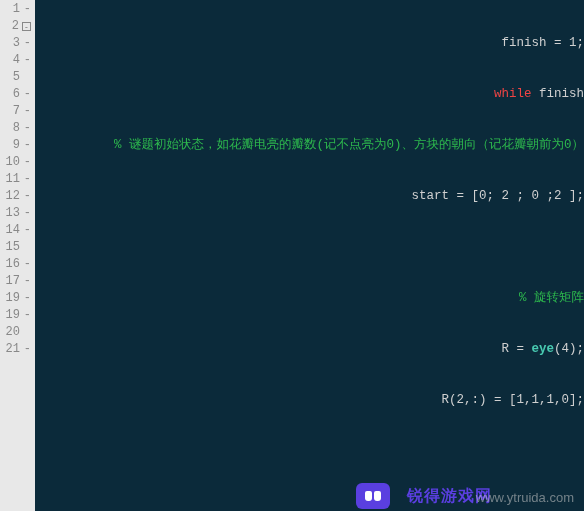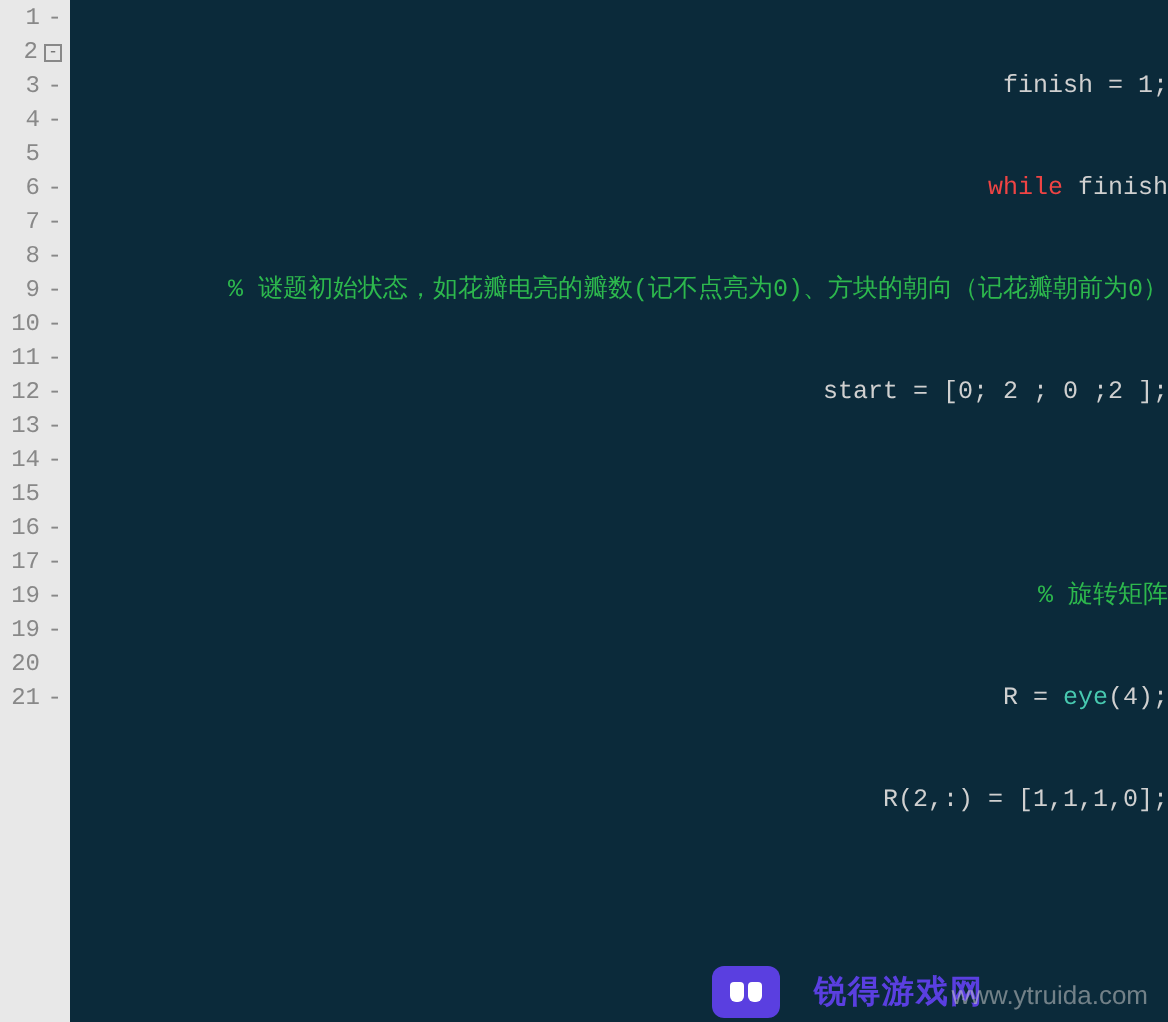--- a/index.html
+++ b/index.html
@@ -10,21 +10,21 @@
   .gutter { background: #e8e8e8; color: #888; text-align: right; font-size: 12px; line-height: 17px; padding-top: 1px; width: 35px; user-select: none; }
   .gutter-row { display: flex; align-items: center; justify-content: flex-end; height: 17px; padding-right: 4px; }
   .ln { color: #888; }
   .dash { color: #888; margin-left: 3px; width: 8px; }
   .fold { display: inline-block; width: 9px; height: 9px; border: 1px solid #888; font-size: 8px; line-height: 7px; text-align: center; color: #666; margin-left: 3px; }
 
   .code { flex: 1; font-size: 12.5px; line-height: 17px; padding-top: 1px; padding-left: 6px; color: #d0d0d0; white-space: pre; overflow: hidden; position: relative; }
   .code-line { height: 17px; text-align: right; }
   .kw { color: #ef4444; }
   .cm { color: #2db84d; }
-  .fn { color: #48c9b0; }
+  .fn { color: #48c9b0; font-weight: bold; }
 
   .divider { height: 1px; background: #aaa; }
 
   .watermark1 { position: absolute; bottom: 6px; right: 10px; color: rgba(200,200,200,0.55); font-size: 13px; font-family: Arial, sans-serif; z-index: 50; padding-left: 44px; }
   .watermark2 { position: absolute; bottom: 2px; right: 92px; display: flex; align-items: center; gap: 17px; z-index: 50; }
   .wm2-badge { width: 34px; height: 26px; background: #5a3fe0; border-radius: 6px; display: flex; align-items: center; justify-content: center; gap: 2px; }
   .wm2-badge span { width: 7px; height: 10px; background: #fff; border-radius: 2px 2px 3px 3px; display: inline-block; }
   .wm2-text { color: #5a3fe0; font-weight: 700; font-size: 16px; font-family: 'Microsoft YaHei', sans-serif; letter-spacing: 1px; }
 </style>
 </head>

